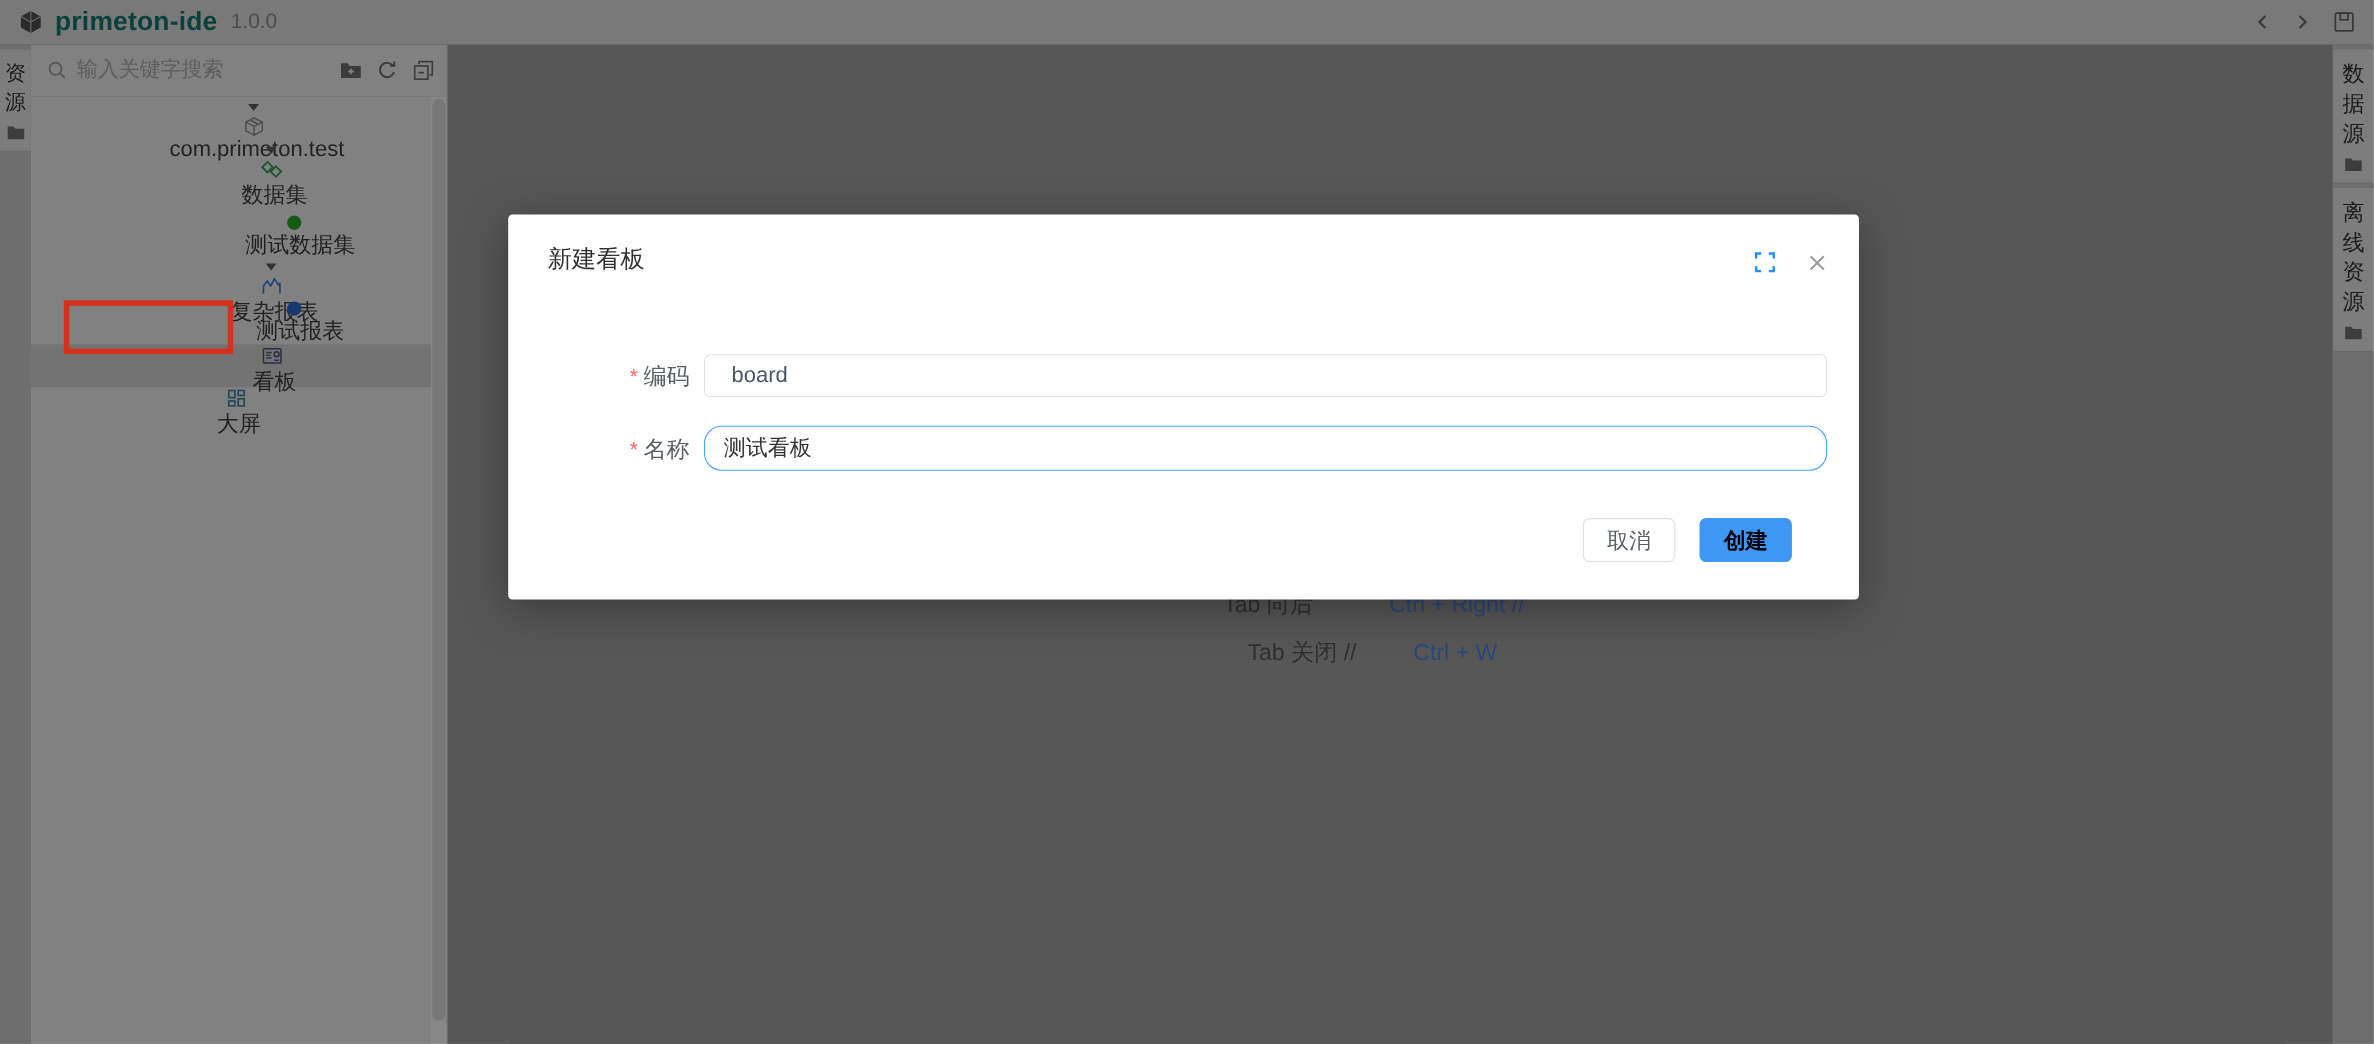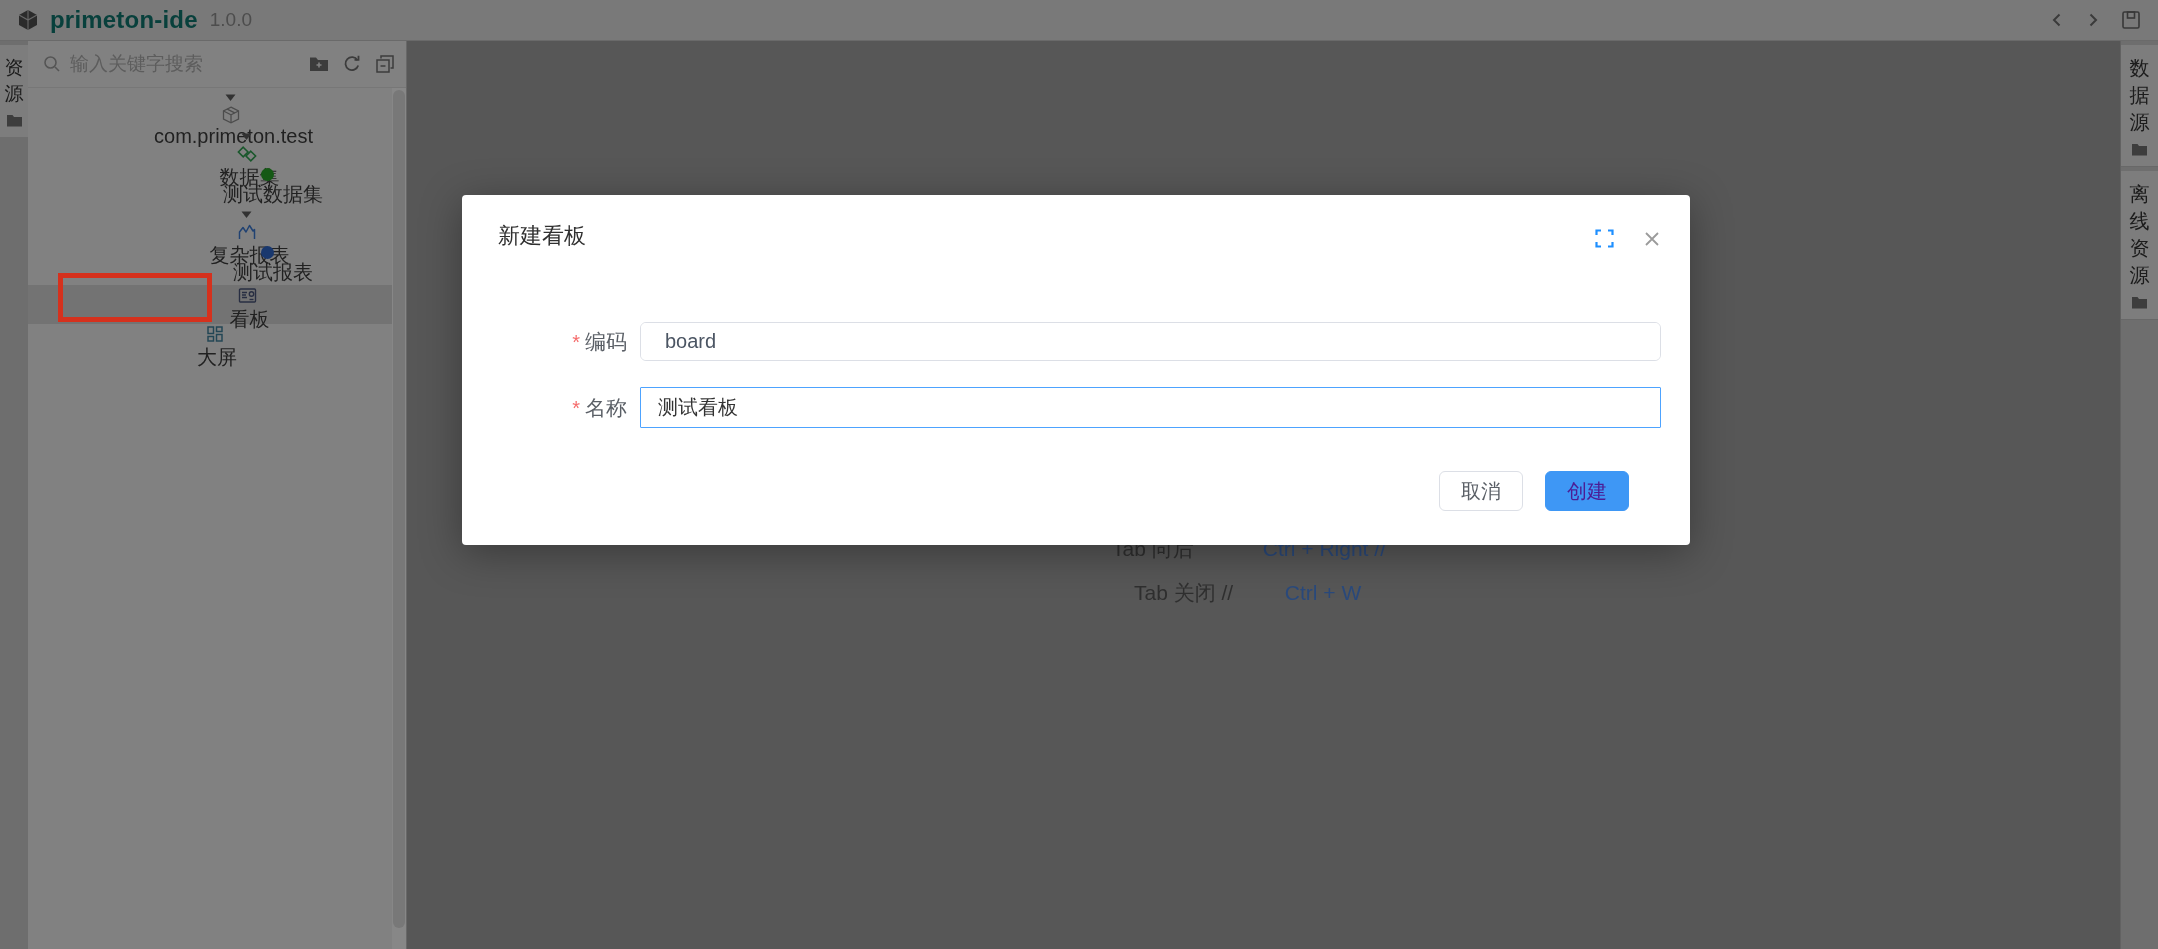--- a/index.html
+++ b/index.html
@@ -80,28 +80,28 @@
   .lbl2 { left:0; top:199px; }
 
   .input-group { position:absolute; left:178px; top:127px; width:1021px; height:39px; display:flex;
                  border:1px solid #dcdfe6; border-radius:6px; background:#fff; overflow:hidden; }
   .addon { width:222px; background:#f5f7fa; color:#9aa2b1; display:flex; align-items:center;
            justify-content:center; border-right:1px solid #dcdfe6; font-size:20px; }
   .gi-input { flex:1; min-width:0; border:none; outline:none; padding:0 24px; font-size:20px;
               color:#4b5563; font-family:inherit; background:#fff; }
 
   .name-input { position:absolute; left:178px; top:192px; width:1021px; height:41px;
-                border:1px solid #4da3ff; border-radius:1px; padding:0 17px; font-size:20px;
+                border:1px solid #4da3ff; border-radius:16px; padding:0 17px; font-size:20px;
                 color:#333; outline:none; font-family:inherit; }
 
   .m-footer { position:absolute; top:276px; right:61px; display:flex; gap:22px; }
   .btn { height:40px; min-width:84px; padding:0 21px; border-radius:6px; font-size:20px;
          display:flex; align-items:center; justify-content:center; cursor:pointer; }
   .btn-cancel { background:#fff; border:1px solid #dcdfe6; color:#5a5f66;margin-left:32px; }
-  .btn-primary { background:#3e97f5; border:1px solid #3e97f5; color:#4c1d95; }
+  .btn-primary { background:#3e97f5; border:1px solid #3e97f5; color:#000000;font-weight:bold; }
 </style>
 </head>
 <body>
 
 <div class="titlebar">
   <span class="tb-logo">
       <svg width="24" height="24" viewBox="0 0 24 24">
         <path d="M12 2 21 7v10l-9 5-9-5V7Z" fill="#4f4f4f"></path>
         <path d="M12 2v20M3 7l9 5 9-5" stroke="#bdbdbd" stroke-width="1.1" fill="none"></path>
       </svg>
@@ -193,21 +193,21 @@
           </svg>
         </span>
         <span class="t-icon">
           <svg width="20" height="20" viewBox="0 0 20 20" fill="none" stroke="#2e9e4f" stroke-width="1.6">
             <path d="M6.2 3.2 11 8l-4.8 4.8L1.4 8Z"></path>
             <path d="M13.8 7.2 18.6 12l-4.8 4.8L9 12Z"></path>
           </svg>
         </span>
         <span class="t-label">数据集</span>
       </div>
-      <div class="tree-row" style="padding-left: 112px;">
+      <div class="tree-row" style="padding-left: 112px; margin-top: 28px;">
         <span class="t-icon">
           <span class="dot" style="background:#27a327"></span>
         </span>
         <span class="t-label">测试数据集</span>
       </div>
       <div class="tree-row" style="padding-left: 65px;">
         <span class="caret">
           <svg width="15" height="15" viewBox="0 0 15 15">
             <path d="M2.5 4.5h10L7.5 11Z" fill="#5c5c5c"></path>
           </svg>

